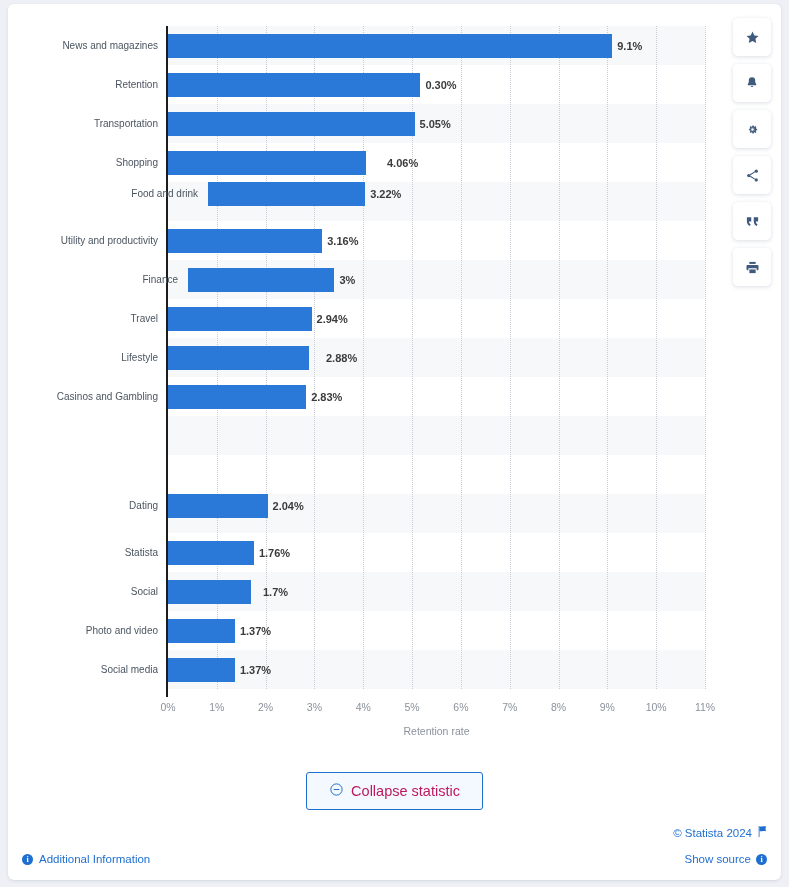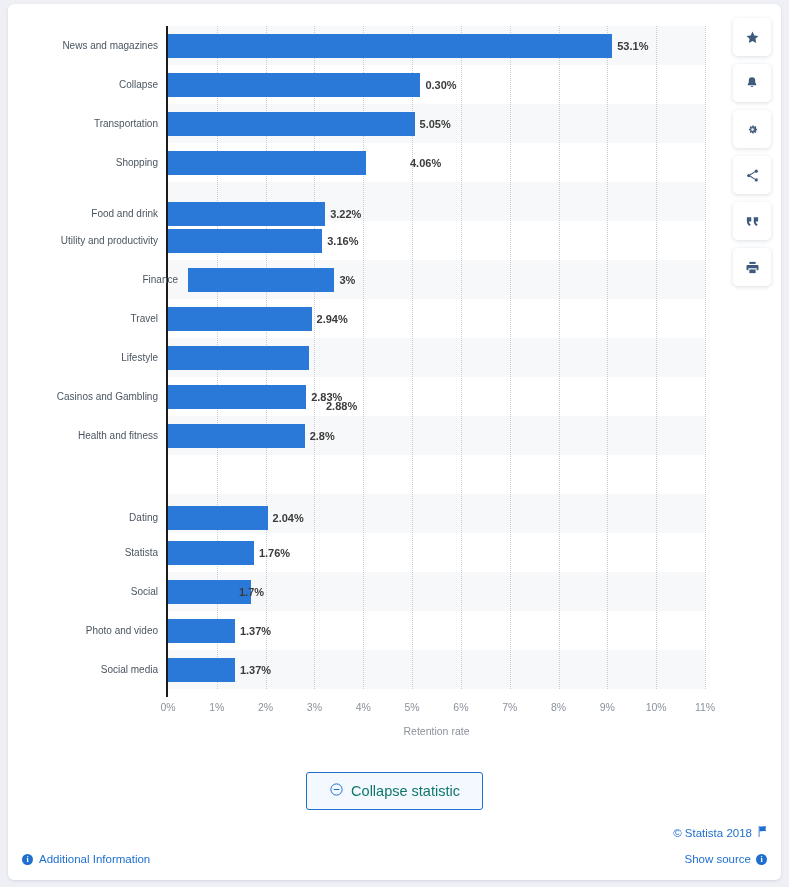--- a/index.html
+++ b/index.html
@@ -151,21 +151,21 @@
     justify-content: center;
   }
   #collapse-btn {
     display: inline-flex;
     align-items: center;
     gap: 7px;
     padding: 9px 22px;
     border: 1px solid #1f6fd0;
     border-radius: 3px;
     background: #f4f9ff;
-    color: #0f766e;
+    color: #be185d;
     font-size: 14.5px;
     font-family: "Liberation Sans", sans-serif;
     cursor: pointer;
   }
 
   
   #footer {
     position: absolute;
     left: 0;
     top: 820px;
@@ -299,38 +299,38 @@
         <div class="gridline" style="left: 244.091px; height: 663px;"></div>
         <div class="gridline" style="left: 292.909px; height: 663px;"></div>
         <div class="gridline" style="left: 341.727px; height: 663px;"></div>
         <div class="gridline" style="left: 390.545px; height: 663px;"></div>
         <div class="gridline" style="left: 439.364px; height: 663px;"></div>
         <div class="gridline" style="left: 488.182px; height: 663px;"></div>
         <div class="gridline" style="left: 537px; height: 663px;"></div>
         <div class="bar-row" style="top: 0px;">
           <div class="cat-label">News and magazines</div>
           <div class="bar" style="width: 444.245px; background: rgb(42, 120, 216);"></div>
-          <div class="bar-value" style="left: 444.245px;">53.1%</div>
+          <div class="bar-value" style="left: 444.245px;">9.1%</div>
         </div>
         <div class="bar-row" style="top: 39px;">
-          <div class="cat-label">Collapse</div>
+          <div class="cat-label">Retention</div>
           <div class="bar" style="width: 252.39px; background: rgb(42, 120, 216);"></div>
           <div class="bar-value" style="left: 252.39px;">0.30%</div>
         </div>
         <div class="bar-row" style="top: 78px;">
           <div class="cat-label">Transportation</div>
           <div class="bar" style="width: 246.532px; background: rgb(42, 120, 216);"></div>
           <div class="bar-value" style="left: 246.532px;">5.05%</div>
         </div>
         <div class="bar-row" style="top: 117px;">
           <div class="cat-label">Shopping</div>
           <div class="bar" style="width: 198.202px; background: rgb(42, 120, 216);"></div>
-          <div class="bar-value" style="left: 215px; padding-left: 27px;">4.06%</div>
-        </div>
-        <div class="bar-row" style="top: 168px;">
+          <div class="bar-value" style="left: 192px; padding-left: 27px;">4.06%</div>
+        </div>
+        <div class="bar-row" style="top: 148px; margin-left: 40px;">
           <div class="cat-label">Food and drink</div>
           <div class="bar" style="width: 157.195px; background: rgb(42, 120, 216);"></div>
           <div class="bar-value" style="left: 157.195px;">3.22%</div>
         </div>
         <div class="bar-row" style="top: 195px;">
           <div class="cat-label">Utility and productivity</div>
           <div class="bar" style="width: 154.265px; background: rgb(42, 120, 216);"></div>
           <div class="bar-value" style="left: 154.265px;">3.16%</div>
         </div>
         <div class="bar-row" style="top: 234px; margin-left: 20px;">
@@ -339,46 +339,41 @@
           <div class="bar-value" style="left: 146.455px;">3%</div>
         </div>
         <div class="bar-row" style="top: 273px;">
           <div class="cat-label">Travel</div>
           <div class="bar" style="width: 143.525px; background: rgb(42, 120, 216);"></div>
           <div class="bar-value" style="left: 143.525px;">2.94%</div>
         </div>
         <div class="bar-row" style="top: 312px;">
           <div class="cat-label">Lifestyle</div>
           <div class="bar" style="width: 140.596px; background: rgb(42, 120, 216);"></div>
-          <div class="bar-value" style="left: 153px; margin-top: 48px;">2.88%</div>
+          <div class="bar-value" style="left: 153px;">2.88%</div>
         </div>
         <div class="bar-row" style="top: 351px;">
           <div class="cat-label">Casinos and Gambling</div>
           <div class="bar" style="width: 138.155px; background: rgb(42, 120, 216);"></div>
           <div class="bar-value" style="left: 138.155px;">2.83%</div>
         </div>
-        <div class="bar-row" style="top: 390px;">
-          <div class="cat-label">Health and fitness</div>
-          <div class="bar" style="width: 136.691px; background: rgb(42, 120, 216);"></div>
-          <div class="bar-value" style="left: 136.691px;">2.8%</div>
-        </div>
-        <div class="bar-row" style="top: 472px;">
+        <div class="bar-row" style="top: 460px;">
           <div class="cat-label">Dating</div>
           <div class="bar" style="width: 99.5891px; background: rgb(42, 120, 216);"></div>
           <div class="bar-value" style="left: 99.5891px;">2.04%</div>
         </div>
         <div class="bar-row" style="top: 507px;">
           <div class="cat-label">Statista</div>
           <div class="bar" style="width: 85.92px; background: rgb(42, 120, 216);"></div>
           <div class="bar-value" style="left: 85.92px;">1.76%</div>
         </div>
         <div class="bar-row" style="top: 546px;">
           <div class="cat-label">Social</div>
           <div class="bar" style="width: 82.9909px; background: rgb(42, 120, 216);"></div>
-          <div class="bar-value" style="left: 66px;">1.7%</div>
+          <div class="bar-value" style="left: 90px;">1.7%</div>
         </div>
         <div class="bar-row" style="top: 585px;">
           <div class="cat-label">Photo and video</div>
           <div class="bar" style="width: 66.8809px; background: rgb(42, 120, 216);"></div>
           <div class="bar-value" style="left: 66.8809px;">1.37%</div>
         </div>
         <div class="bar-row" style="top: 624px;">
           <div class="cat-label">Social media</div>
           <div class="bar" style="width: 66.8809px; background: rgb(42, 120, 216);"></div>
           <div class="bar-value" style="left: 66.8809px;">1.37%</div>
@@ -405,21 +400,21 @@
           <circle cx="12" cy="12" r="9"></circle>
           <line x1="7.5" y1="12" x2="16.5" y2="12"></line>
         </svg>
       </span>
       <span>Collapse statistic</span>
     </div>
   </div>
 
   <div id="footer">
     <div id="copyright">
-      <span>© Statista 2018</span>
+      <span>© Statista 2024</span>
       <span>
         <svg width="10" height="11" viewBox="0 0 12 13" fill="#1f6fd0">
           <path d="M2 0h1v13H2z"></path>
           <path d="M3 0.6c3 0 5-1 8 0-1 2.2-1 3.4 0 5.6-3-1-5 0-8 0z"></path>
         </svg>
       </span>
     </div>
     <div id="show-source">
       <span>Show source</span>
       <span class="info-dot">i</span>

